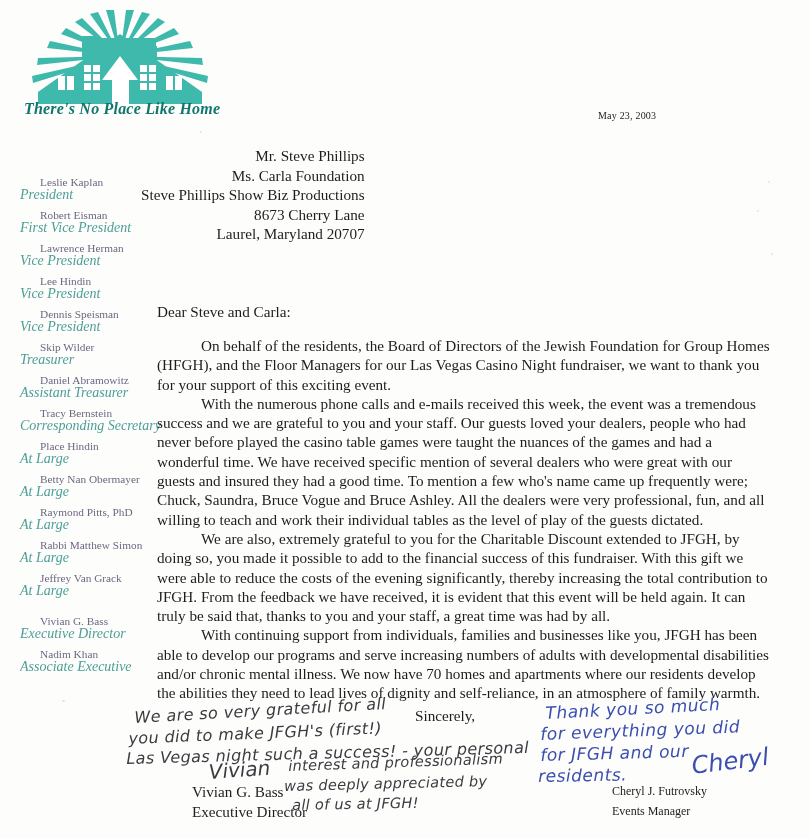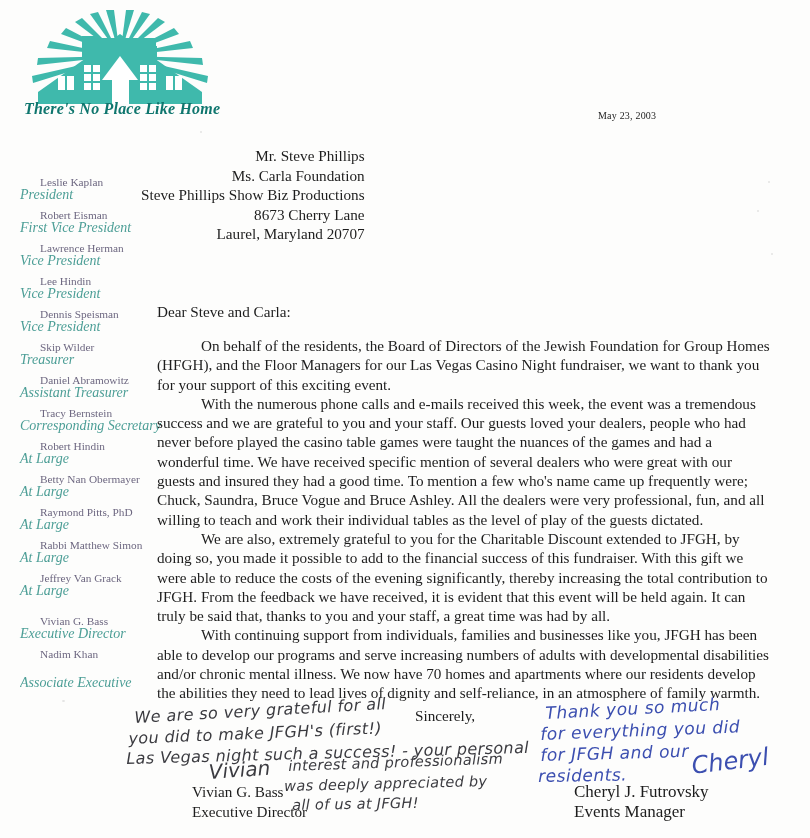--- a/index.html
+++ b/index.html
@@ -36,21 +36,21 @@
     font-size:11.3px;line-height:13px;color:#6d6780;
     font-family:"Liberation Serif","DejaVu Serif",serif;
     white-space:nowrap;
     margin-left:20px;
   }
   .sb-title{
     font-size:14px;line-height:12.5px;color:#4c9e96;
     font-style:italic;white-space:nowrap;
   }
   .sb-gap{height:10px;}
-  .sb-entry.clip .sb-title{overflow:hidden;margin-top:16px;}
+  .sb-entry.clip .sb-title{overflow:hidden;}
 
   
   .date{
     position:absolute;left:598px;top:110px;
     font-size:10px;letter-spacing:.2px;
   }
   .addr{
     position:absolute;left:141px;top:146px;
     font-size:15.2px;line-height:19.6px;text-align:right;
   }
@@ -70,22 +70,22 @@
 
   .sincerely{
     position:absolute;left:415px;top:707px;
     font-size:15.2px;
   }
   .sig-left{
     position:absolute;left:192px;top:782px;
     font-size:15.2px;line-height:19.5px;
   }
   .sig-right{
-    position:absolute;left:574px;top:782px;
-    font-size:17px;line-height:19.5px;
+    position:absolute;left:612px;top:782px;
+    font-size:12px;line-height:19.5px;
   }
 
   
   .hw{
     position:absolute;
     font-family:"DejaVu Sans","Liberation Sans",sans-serif;
     font-style:italic;
     white-space:pre;
     pointer-events:none;
   }
@@ -196,21 +196,21 @@
     </div>
     <div class="sb-entry">
       <div class="sb-name">Daniel Abramowitz</div>
       <div class="sb-title">Assistant Treasurer</div>
     </div>
     <div class="sb-entry">
       <div class="sb-name">Tracy Bernstein</div>
       <div class="sb-title">Corresponding Secretary</div>
     </div>
     <div class="sb-entry">
-      <div class="sb-name">Robert Hindin</div>
+      <div class="sb-name">Place Hindin</div>
       <div class="sb-title">At Large</div>
     </div>
     <div class="sb-entry">
       <div class="sb-name">Betty Nan Obermayer</div>
       <div class="sb-title">At Large</div>
     </div>
     <div class="sb-entry">
       <div class="sb-name">Raymond Pitts, PhD</div>
       <div class="sb-title">At Large</div>
     </div>

